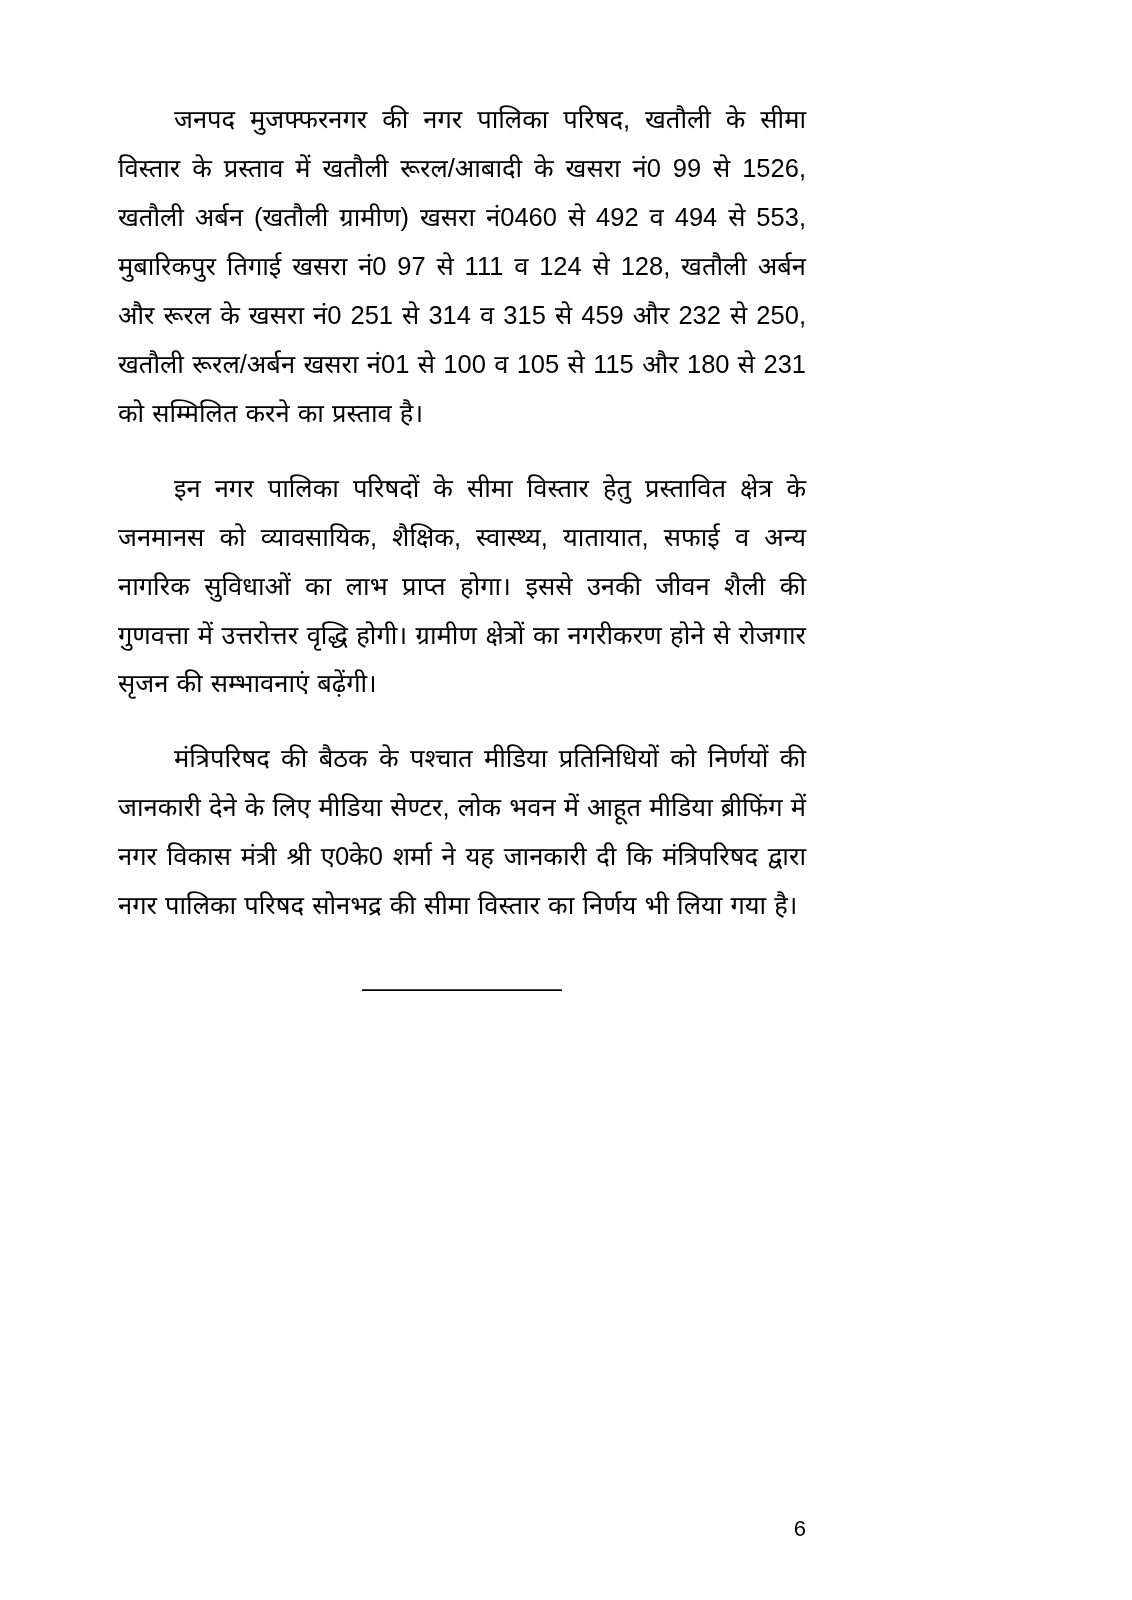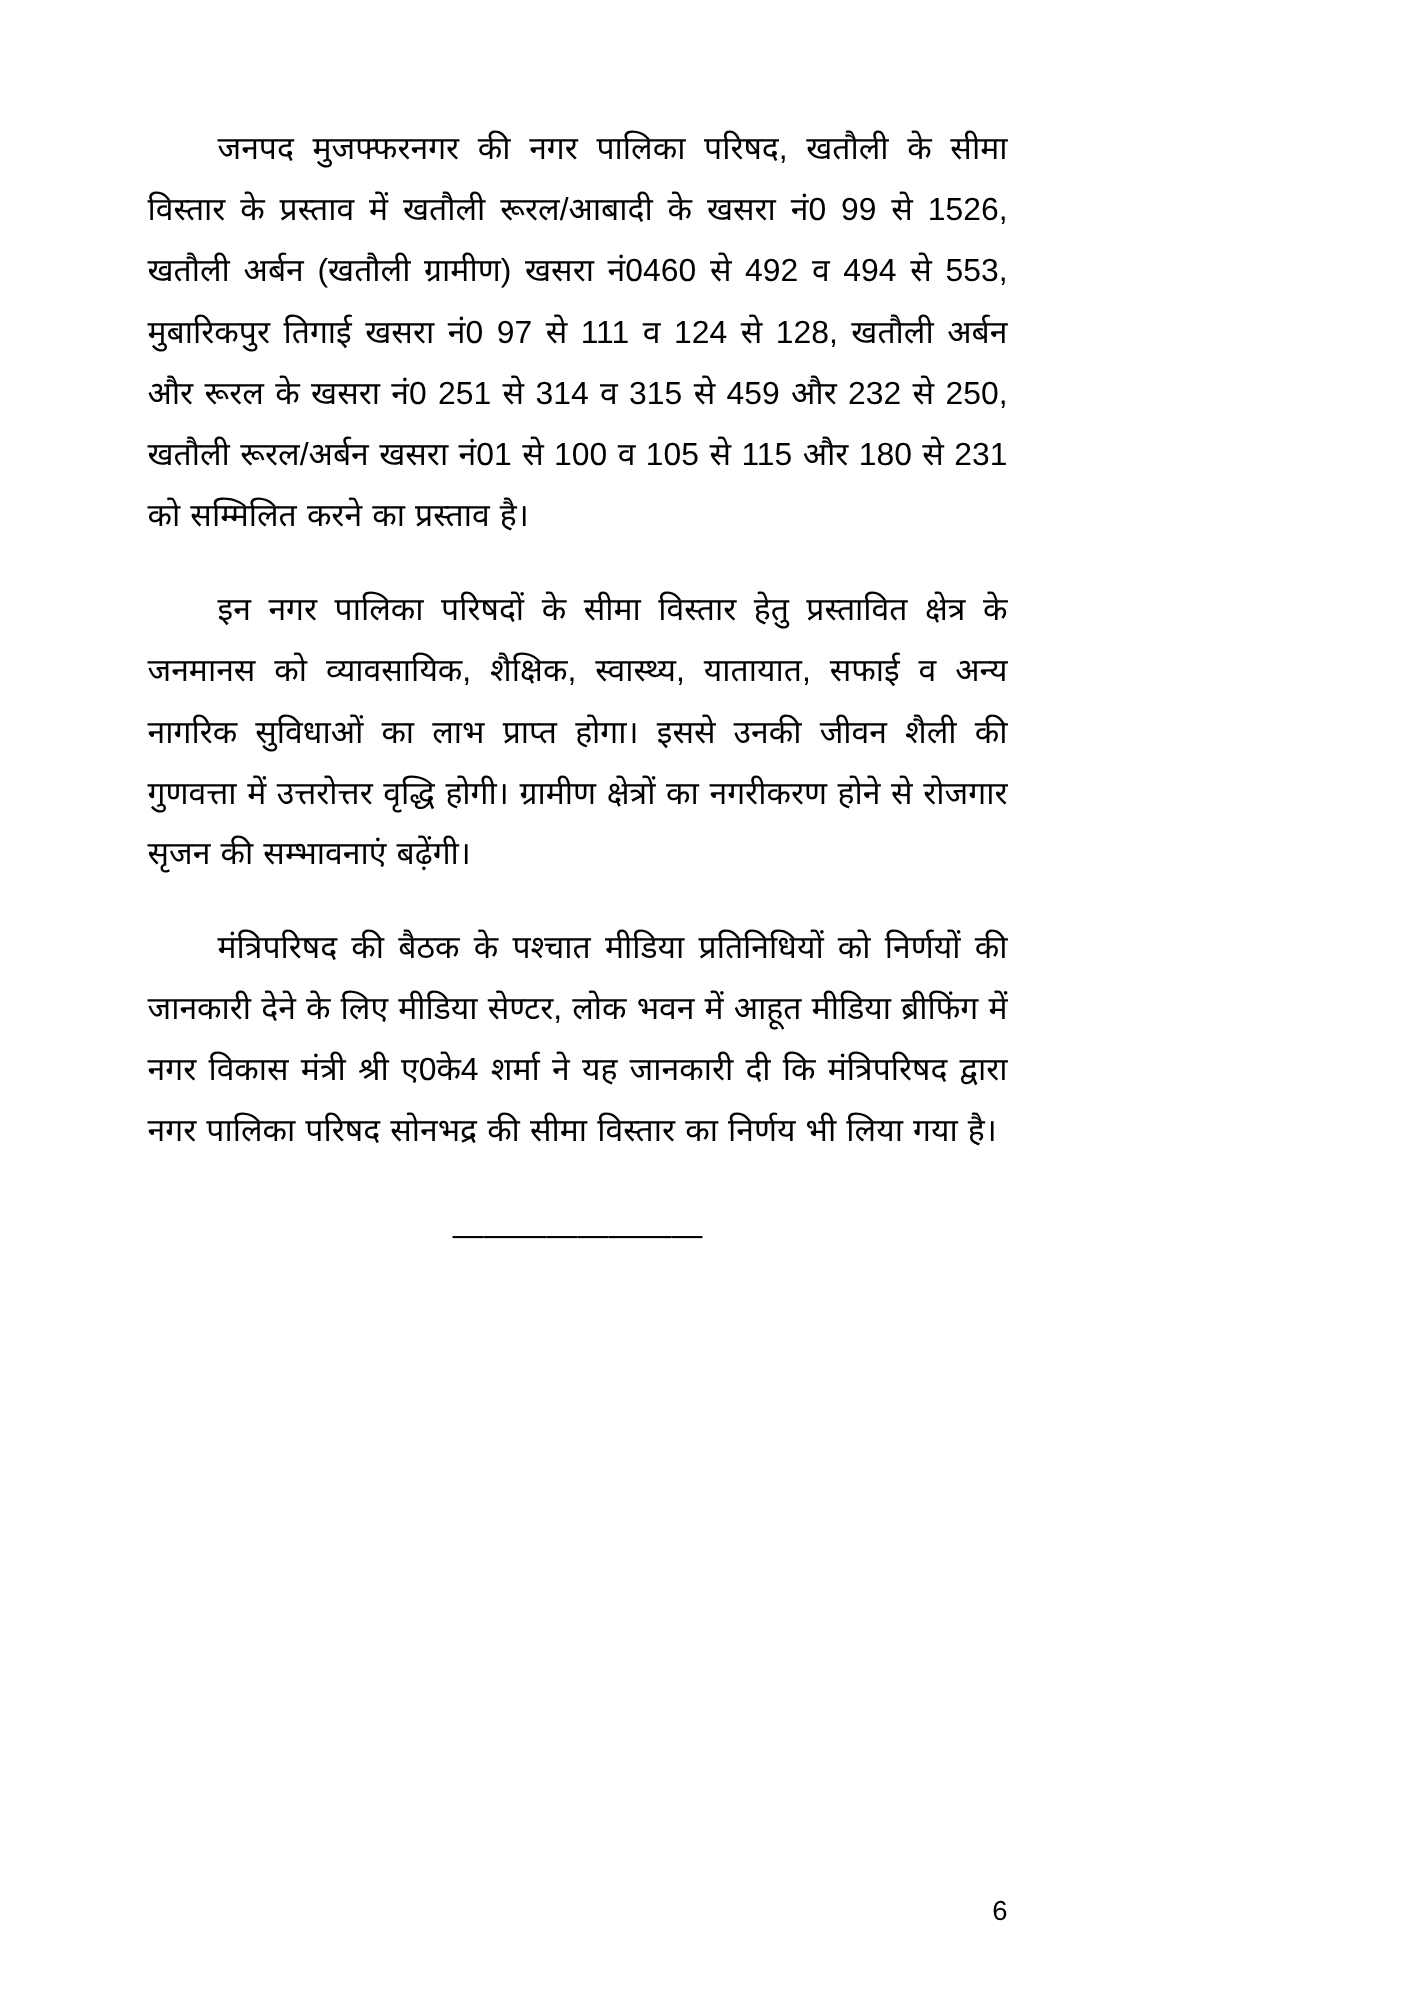--- a/index.html
+++ b/index.html
@@ -56,17 +56,17 @@
     color: #000;
   }
 </style>
 </head>
 <body>
 
 <div class="page">
   <div class="doc-body">
     <p class="para">जनपद मुजफ्फरनगर की नगर पालिका परिषद, खतौली के सीमा विस्तार के प्रस्ताव में खतौली रूरल/आबादी के खसरा नं0 99 से 1526, खतौली अर्बन (खतौली ग्रामीण) खसरा नं0460 से 492 व 494 से 553, मुबारिकपुर तिगाई खसरा नं0 97 से 111 व 124 से 128, खतौली अर्बन और रूरल के खसरा नं0 251 से 314 व 315 से 459 और 232 से 250, खतौली रूरल/अर्बन खसरा नं01 से 100 व 105 से 115 और 180 से 231 को सम्मिलित करने का प्रस्ताव है।</p>
     <p class="para">इन नगर पालिका परिषदों के सीमा विस्तार हेतु प्रस्तावित क्षेत्र के जनमानस को व्यावसायिक, शैक्षिक, स्वास्थ्य, यातायात, सफाई व अन्य नागरिक सुविधाओं का लाभ प्राप्त होगा। इससे उनकी जीवन शैली की गुणवत्ता में उत्तरोत्तर वृद्धि होगी। ग्रामीण क्षेत्रों का नगरीकरण होने से रोजगार सृजन की सम्भावनाएं बढ़ेंगी।</p>
-    <p class="para">मंत्रिपरिषद की बैठक के पश्चात मीडिया प्रतिनिधियों को निर्णयों की जानकारी देने के लिए मीडिया सेण्टर, लोक भवन में आहूत मीडिया ब्रीफिंग में नगर विकास मंत्री श्री ए0के4 शर्मा ने यह जानकारी दी कि मंत्रिपरिषद द्वारा नगर पालिका परिषद सोनभद्र की सीमा विस्तार का निर्णय भी लिया गया है।</p>
+    <p class="para">मंत्रिपरिषद की बैठक के पश्चात मीडिया प्रतिनिधियों को निर्णयों की जानकारी देने के लिए मीडिया सेण्टर, लोक भवन में आहूत मीडिया ब्रीफिंग में नगर विकास मंत्री श्री ए0के0 शर्मा ने यह जानकारी दी कि मंत्रिपरिषद द्वारा नगर पालिका परिषद सोनभद्र की सीमा विस्तार का निर्णय भी लिया गया है।</p>
     <div class="divider">————————</div>
   </div>
   <div class="page-number">6</div>
 </div>
 
 </body></html>

